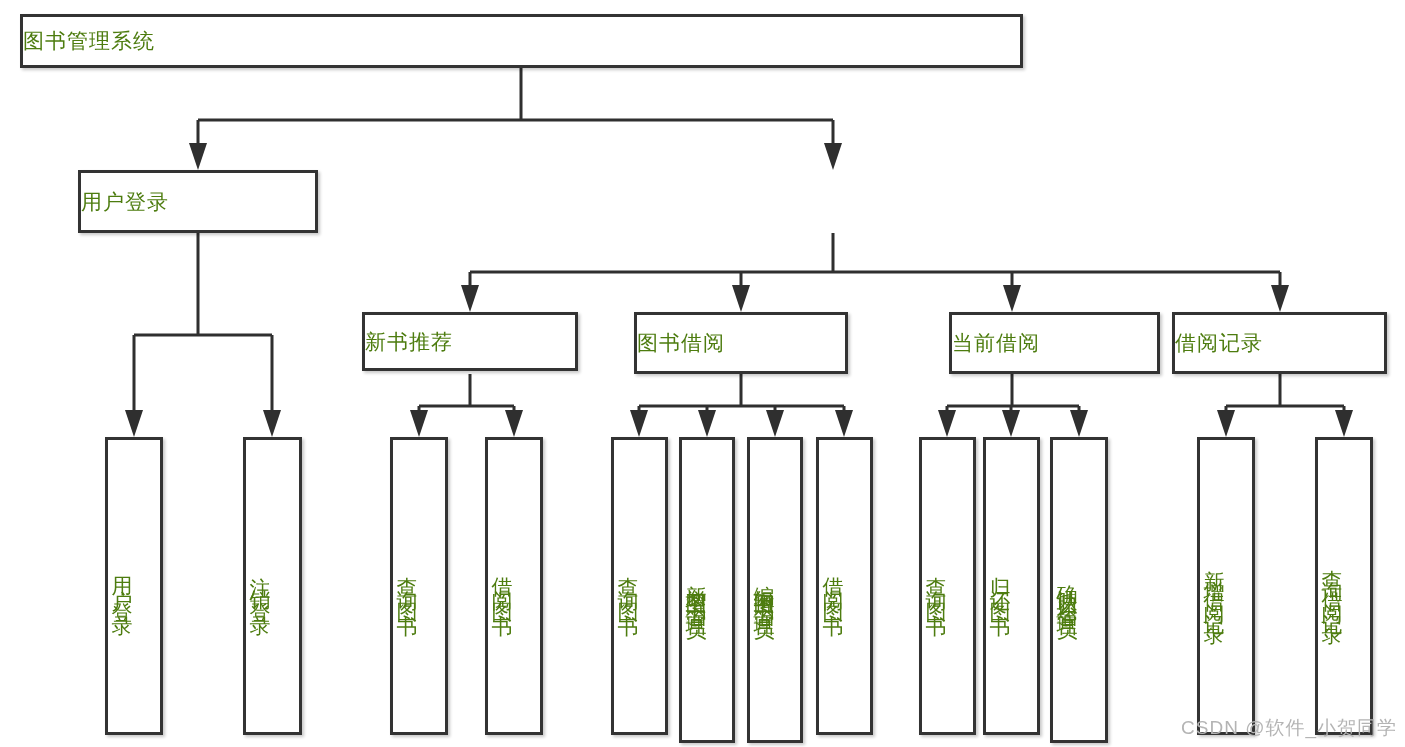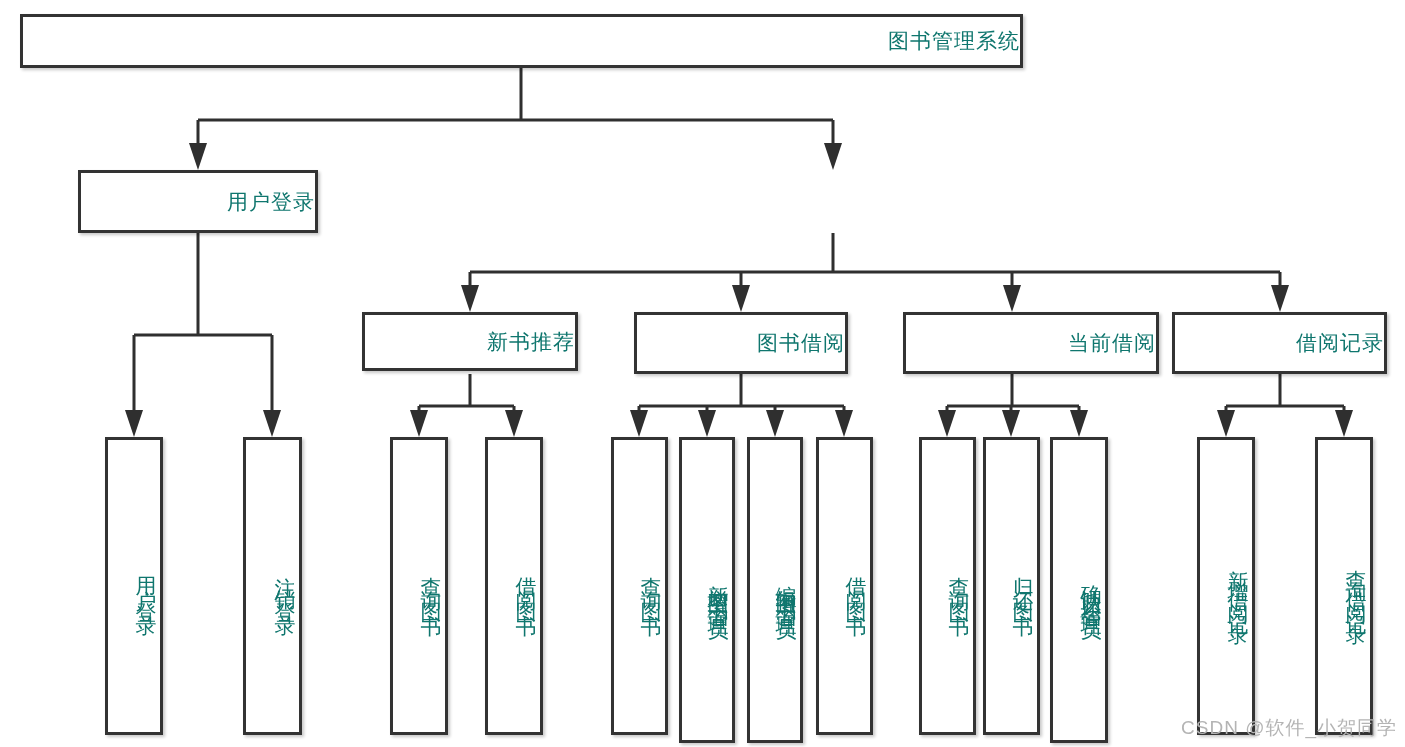--- a/index.html
+++ b/index.html
@@ -20,24 +20,24 @@
     left: 0; top: 0;
     width: 1405px;
     height: 747px;
     z-index: 1;
   }
   .node {
     position: absolute;
     box-sizing: border-box;
     background: #ffffff;
     border: 3px solid #333333;
-    color: #0f766e;
+    color: #4d7c0f;
     display: flex;
     align-items: center;
-    justify-content: flex-end;
+    justify-content: flex-start;
     z-index: 2;
     box-shadow: 2px 2px 3px rgba(0,0,0,0.22);
   }
   .node.h { font-size: 21px; letter-spacing: 1px; }
   .node.v {
     font-size: 21px;
   }
   .node.v span {
     writing-mode: vertical-rl;
     text-orientation: mixed;
@@ -102,21 +102,21 @@
   <div class="node h" style="left:78px; top:170px; width:240px; height:63px;">
     <span>用户登录</span>
   </div>
 
   <div class="node h" style="left:362px; top:312px; width:216px; height:59px;">
     <span>新书推荐</span>
   </div>
   <div class="node h" style="left:634px; top:312px; width:214px; height:62px;">
     <span>图书借阅</span>
   </div>
-  <div class="node h" style="left:903px; top:312px; width:256px; height:62px;">
+  <div class="node h" style="left:949px; top:312px; width:211px; height:62px;">
     <span>当前借阅</span>
   </div>
   <div class="node h" style="left:1172px; top:312px; width:215px; height:62px;">
     <span>借阅记录</span>
   </div>
 
   <div class="node v ls-short" style="left:105px; top:437px; width:58px; height:298px;">
     <span>用户登录</span>
   </div>
   <div class="node v ls-short" style="left:243px; top:437px; width:59px; height:298px;">

